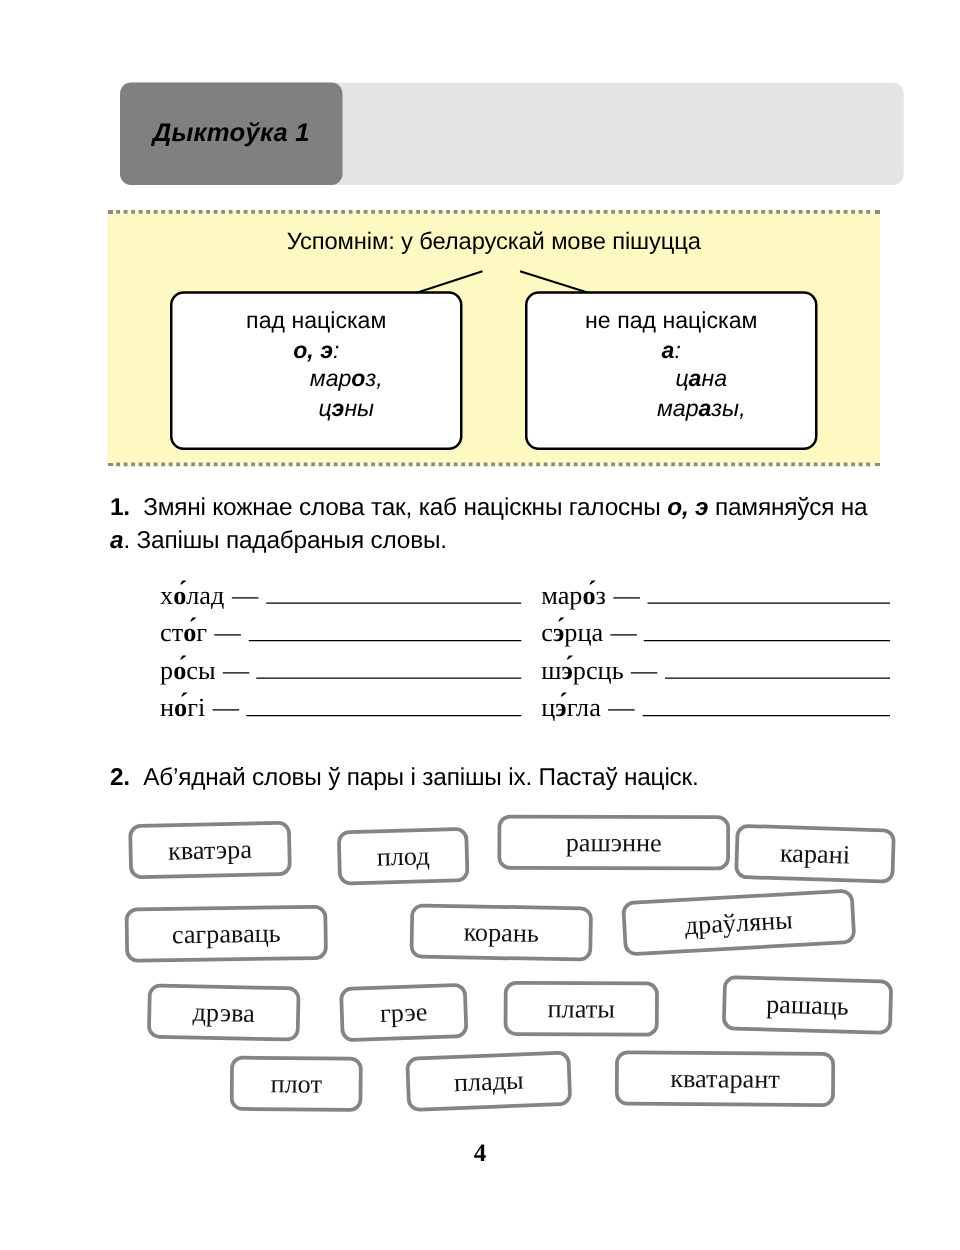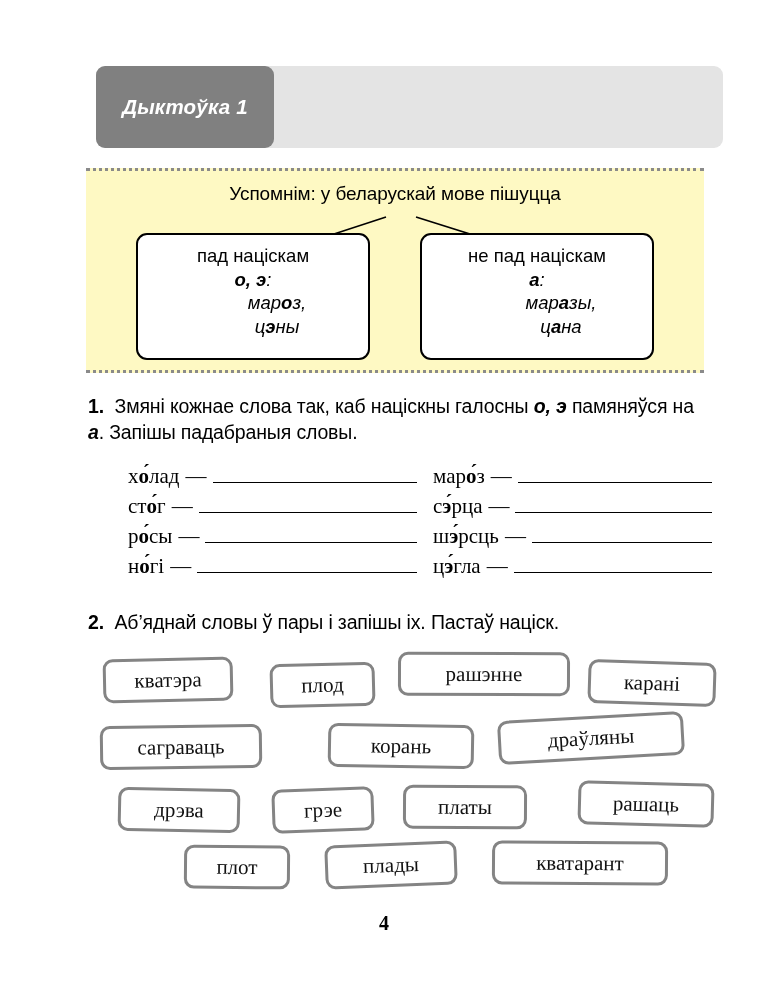--- a/index.html
+++ b/index.html
@@ -32,21 +32,21 @@
     width: 178px;
     height: 82px;
     background: #808080;
     border-radius: 9px;
     display: flex;
     align-items: center;
     justify-content: center;
     flex: 0 0 auto;
   }
   .dictation-badge span {
-    color: #ffffff;
+    color: #000000;
     font-style: italic;
     font-weight: bold;
     font-size: 20.5px;
     letter-spacing: .2px;
   }
   .header-title {
     flex: 1 1 auto;
     text-align: center;
     font-weight: bold;
     font-size: 21.5px;
@@ -208,22 +208,22 @@
   <div class="rule-boxes">
     <div class="rule-box">
       <span class="hdr">пад націскам</span>
       <span class="letters"><b>о, э</b><span>:</span></span>
       <span class="ex"><span>мар</span><b>о</b><span>з,</span></span>
       <span class="ex"><span>ц</span><b>э</b><span>ны</span></span>
     </div>
     <div class="rule-box">
       <span class="hdr">не пад націскам</span>
       <span class="letters"><b>а</b><span>:</span></span>
+      <span class="ex"><span>ц</span><b>а</b><span>на</span></span>
       <span class="ex"><span>мар</span><b>а</b><span>зы,</span></span>
-      <span class="ex"><span>ц</span><b>а</b><span>на</span></span>
     </div>
   </div>
 </div>
 
 <div class="ex-instruction" id="ex1-instruction">
   <span class="num">1.</span>&nbsp;
   <span>Змяні кожнае слова так, каб націскны галосны </span><i>о, э</i><span> памяняўся на </span><i>а</i><span>. Запішы падабраныя словы.</span>
 </div>
 
 <div class="wordlist">
@@ -270,21 +270,21 @@
   </div>
 
 <div class="ex-instruction" id="ex2-instruction">
   <span class="num">2.</span>&nbsp;
   <span>Аб’яднай словы ў пары і запішы іх. Пастаў націск.</span>
 </div>
 
 <div class="cards">
     <div class="word-card" style="left: 103px; top: 658px; width: 130px; transform: rotate(-1.2deg);">кватэра</div>
     <div class="word-card" style="left: 270px; top: 663px; width: 105px; transform: rotate(-1.5deg);">плод</div>
-    <div class="word-card" style="left: 398px; top: 652px; width: 172px; transform: rotate(0.2deg);">рашэнне</div>
+    <div class="word-card" style="left: 398px; top: 652px; width: 186px; transform: rotate(0.2deg);">рашэнне</div>
     <div class="word-card" style="left: 588px; top: 661px; width: 128px; transform: rotate(1.8deg);">карані</div>
     <div class="word-card" style="left: 100px; top: 725px; width: 162px; transform: rotate(-0.8deg);">саграваць</div>
     <div class="word-card" style="left: 328px; top: 724px; width: 146px; transform: rotate(1deg);">корань</div>
     <div class="word-card" style="left: 498px; top: 716px; width: 186px; transform: rotate(-3.2deg);">драўляны</div>
     <div class="word-card" style="left: 118px; top: 788px; width: 122px; transform: rotate(1.2deg);">дрэва</div>
     <div class="word-card" style="left: 272px; top: 788px; width: 102px; transform: rotate(-2deg);">грэе</div>
     <div class="word-card" style="left: 403px; top: 785px; width: 124px; transform: rotate(0.3deg);">платы</div>
     <div class="word-card" style="left: 578px; top: 782px; width: 136px; transform: rotate(1.5deg);">рашаць</div>
     <div class="word-card" style="left: 184px; top: 845px; width: 106px; transform: rotate(0.5deg);">плот</div>
     <div class="word-card" style="left: 325px; top: 843px; width: 132px; transform: rotate(-2.2deg);">плады</div>

